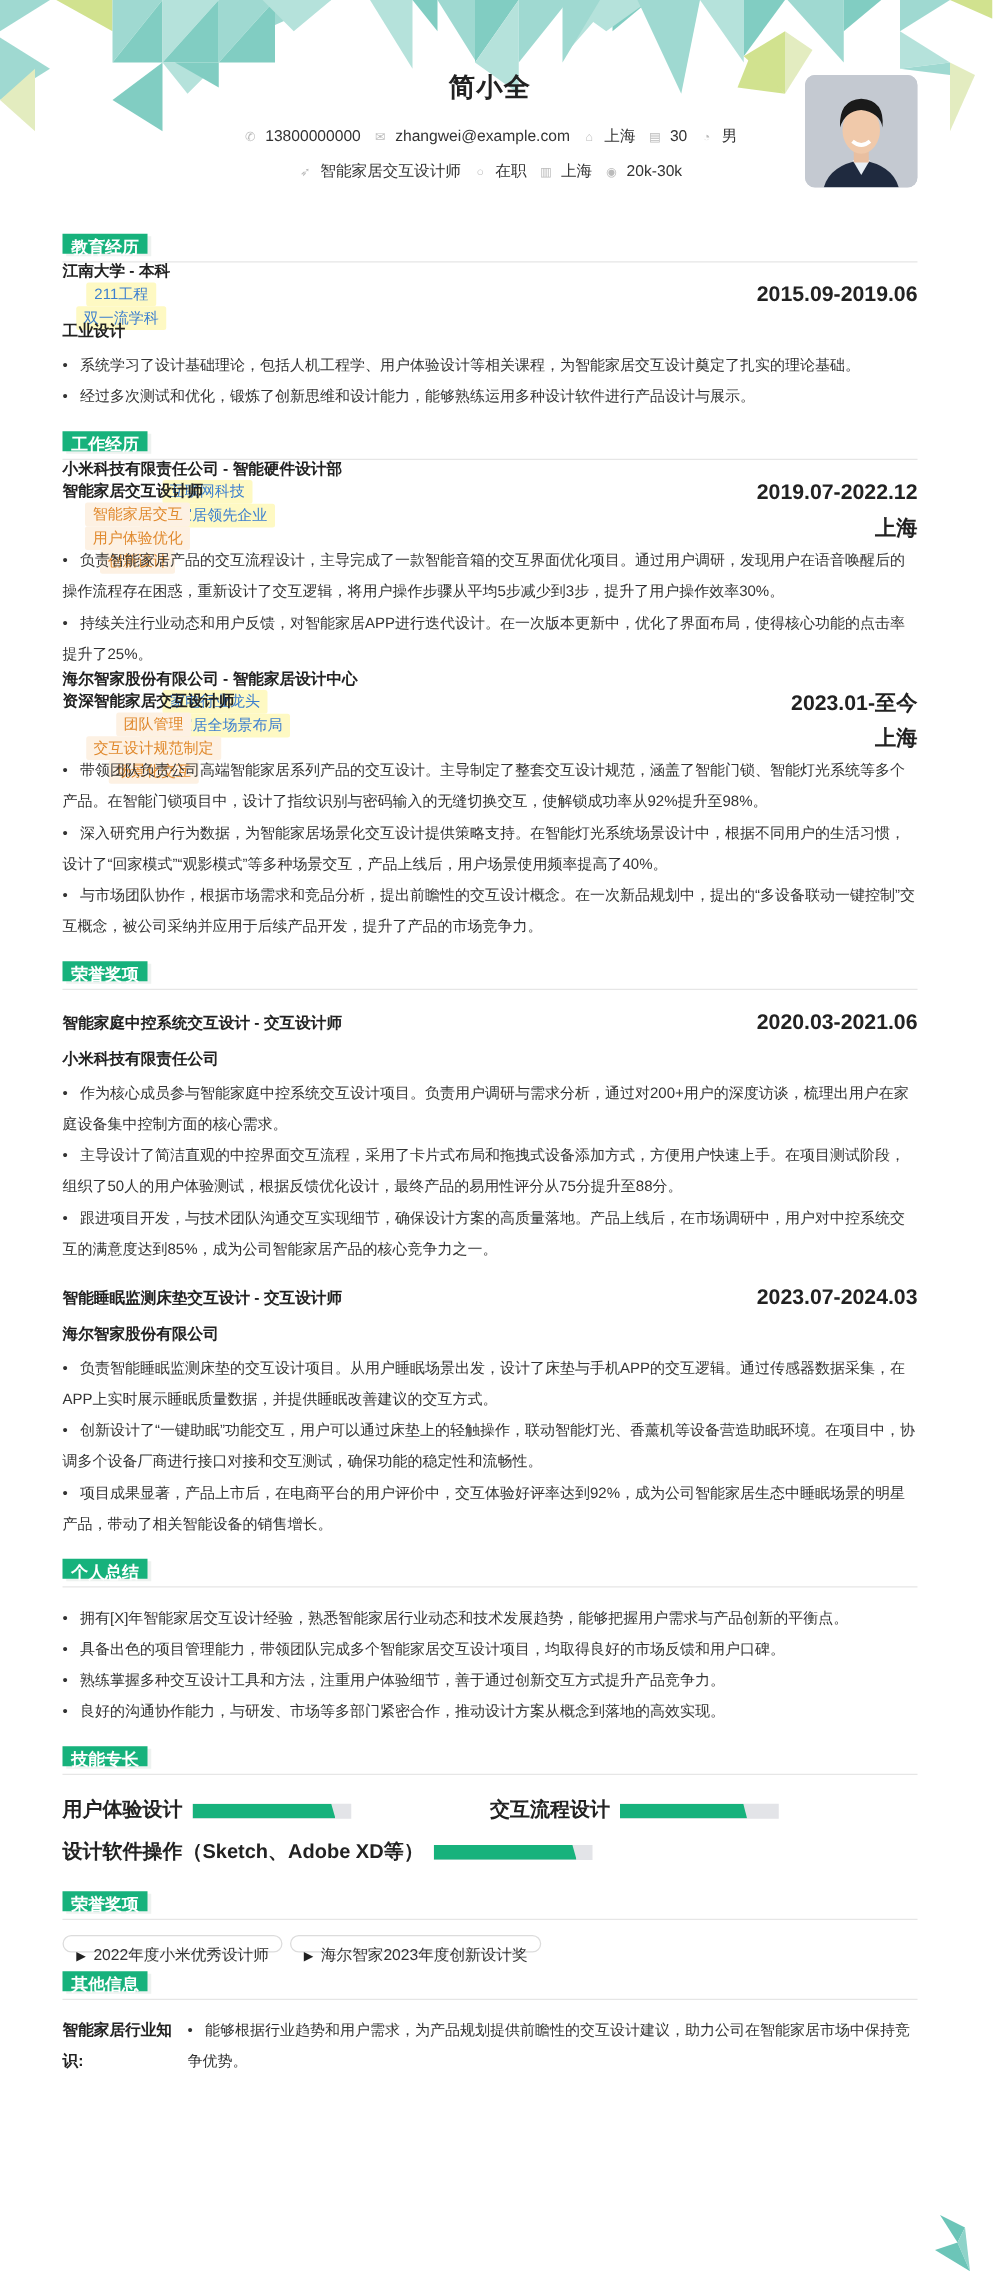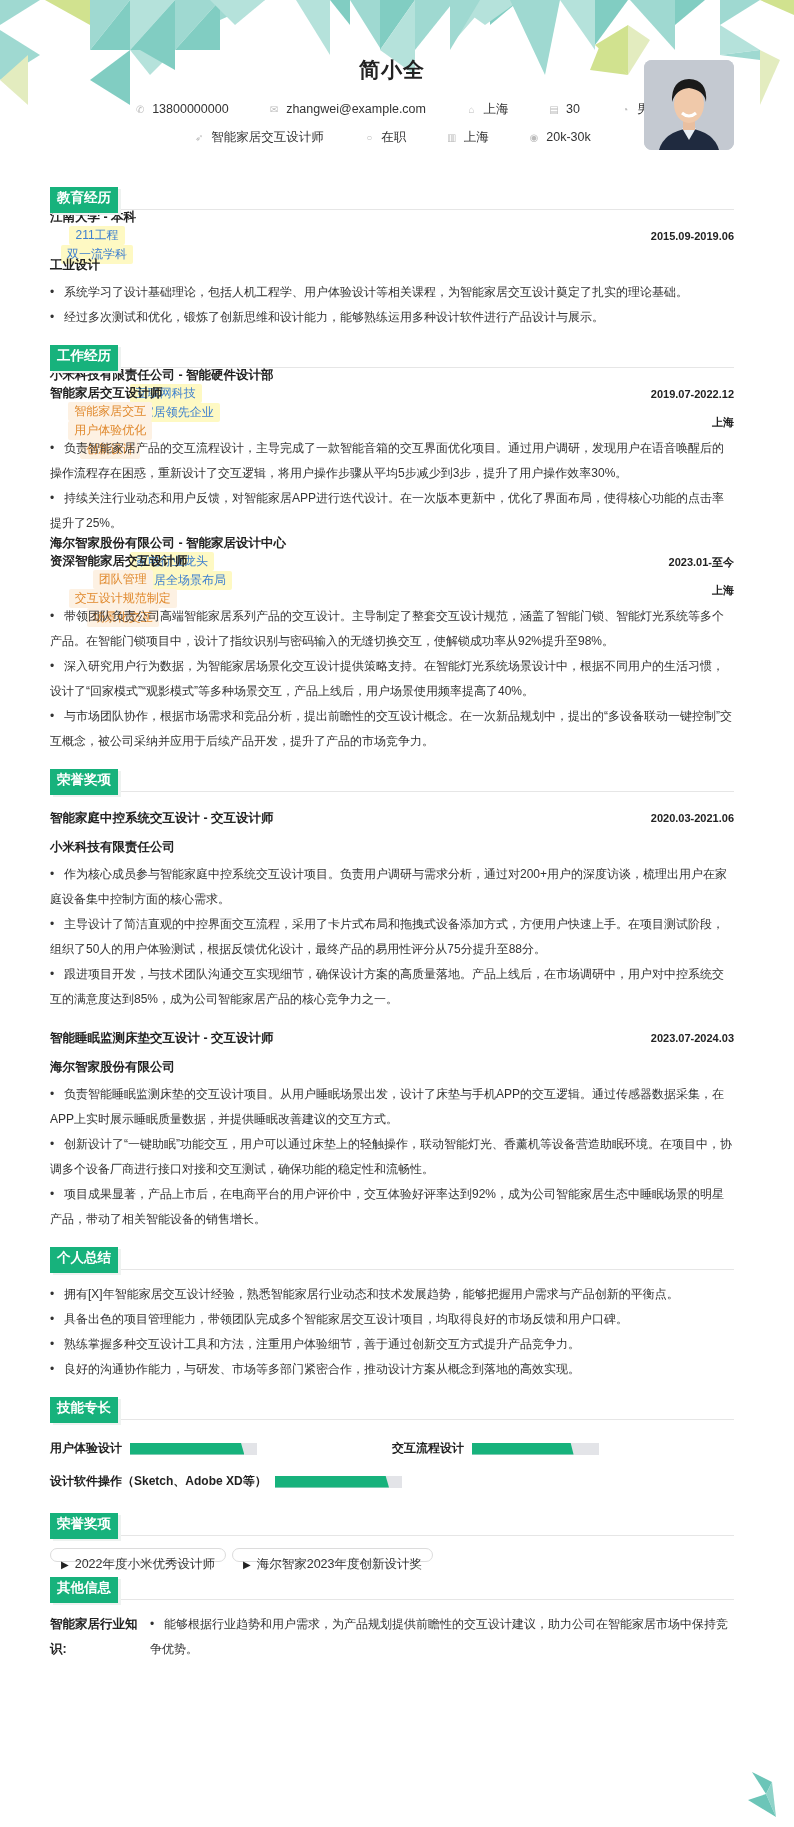--- a/index.html
+++ b/index.html
@@ -22,53 +22,53 @@
   .name {
     position: absolute; top: 56px; left: 0; right: 0; text-align: center;
     font-size: 21px; font-weight: bold; color: #222; letter-spacing: 1px;
   }
   .info-row {
     position: absolute; left: 0; right: 0; text-align: center;
     font-size: 12.5px; color: #333; white-space: nowrap;
   }
   .info-row.r1 { top: 101px; }
   .info-row.r2 { top: 129px; }
-  .info-item { display: inline-block; margin: 0 18px; }
+  .info-item { display: inline-block; margin: 0 3px; }
   .info-item .ic { display: inline-block; width: 12px; color: #bbb; font-size: 10px; margin-right: 6px; text-align: center; }
   .avatar {
     position: absolute; right: 0; top: 60px; width: 90px; height: 90px;
     border-radius: 8px; background: #c3c8d0; overflow: hidden;
   }
 
   
   .section { margin-top: 4px; }
   .sec-head { position: relative; height: 26px; border-bottom: 1px solid #e6e6e6; margin-bottom: 12px; }
   .sec-title {
     display: inline-block; background: #17b27c; color: #fff; font-weight: bold;
-    font-size: 13.5px; height: 26px; line-height: 22px; padding: 0 7px; margin-top: 3px;
+    font-size: 13.5px; height: 16px; line-height: 22px; padding: 0 7px; margin-top: 3px;
     box-shadow: 3px 2px 0 #eef2f0;
   }
   .row { display: flex; justify-content: space-between; align-items: center; height: 28px; }
   .row .left { display: flex; align-items: center; flex-direction: column; }
   .bold { font-weight: bold; font-size: 12.5px; color: #222; }
-  .date { font-weight: bold; font-size: 11px; color: #222; }
+  .date { font-weight: bold; font-size: 17px; color: #222; }
   .tag { display: inline-block; font-size: 12px; padding: 1px 6px; margin-left: 8px; border-radius: 2px; line-height: 17px; }
   .tag.blue { background: #fef9c3; color: #3d7fcf; }
   .tag.orange { background: #fdf1e3; color: #e0892d; }
   .sub { font-weight: bold; font-size: 12.5px; height: 30px; line-height: 30px; }
   ul.bullets { list-style: none; }
   ul.bullets li {
     position: relative; padding-left: 0; font-size: 12px; line-height: 25px; color: #333; margin-bottom: 0;
   }
   ul.bullets li::before { content: "•"; display: inline-block; width: 14px; color: #333; }
   .entry { margin-bottom: 12px; }
 
   
   .skills { display: flex; flex-wrap: wrap; }
-  .skill { width: 50%; display: flex; align-items: center; height: 33px; font-size: 12px; color: #222; font-weight: bold; }
+  .skill { width: 50%; display: flex; align-items: center; height: 33px; font-size: 16px; color: #222; font-weight: bold; }
   .skill.full { width: 100%; }
   .bar { position: relative; height: 12px; width: 127px; background: #e3e4e8; margin-left: 8px; overflow: hidden; }
   .bar .fill { position: absolute; left: 0; top: 0; bottom: 0; background: #17b27c; clip-path: polygon(0 0, 97% 0, 100% 100%, 0 100%); }
 
   
   .awards { display: flex; gap: 6px; margin-top: 4px; margin-bottom: 12px; }
   .award {
     border: 1px solid #dcdcdc; border-radius: 7px; padding: 0 10px; height: 14px; line-height: 31px;
     font-size: 12.5px; color: #333; background: #fff;
   }

